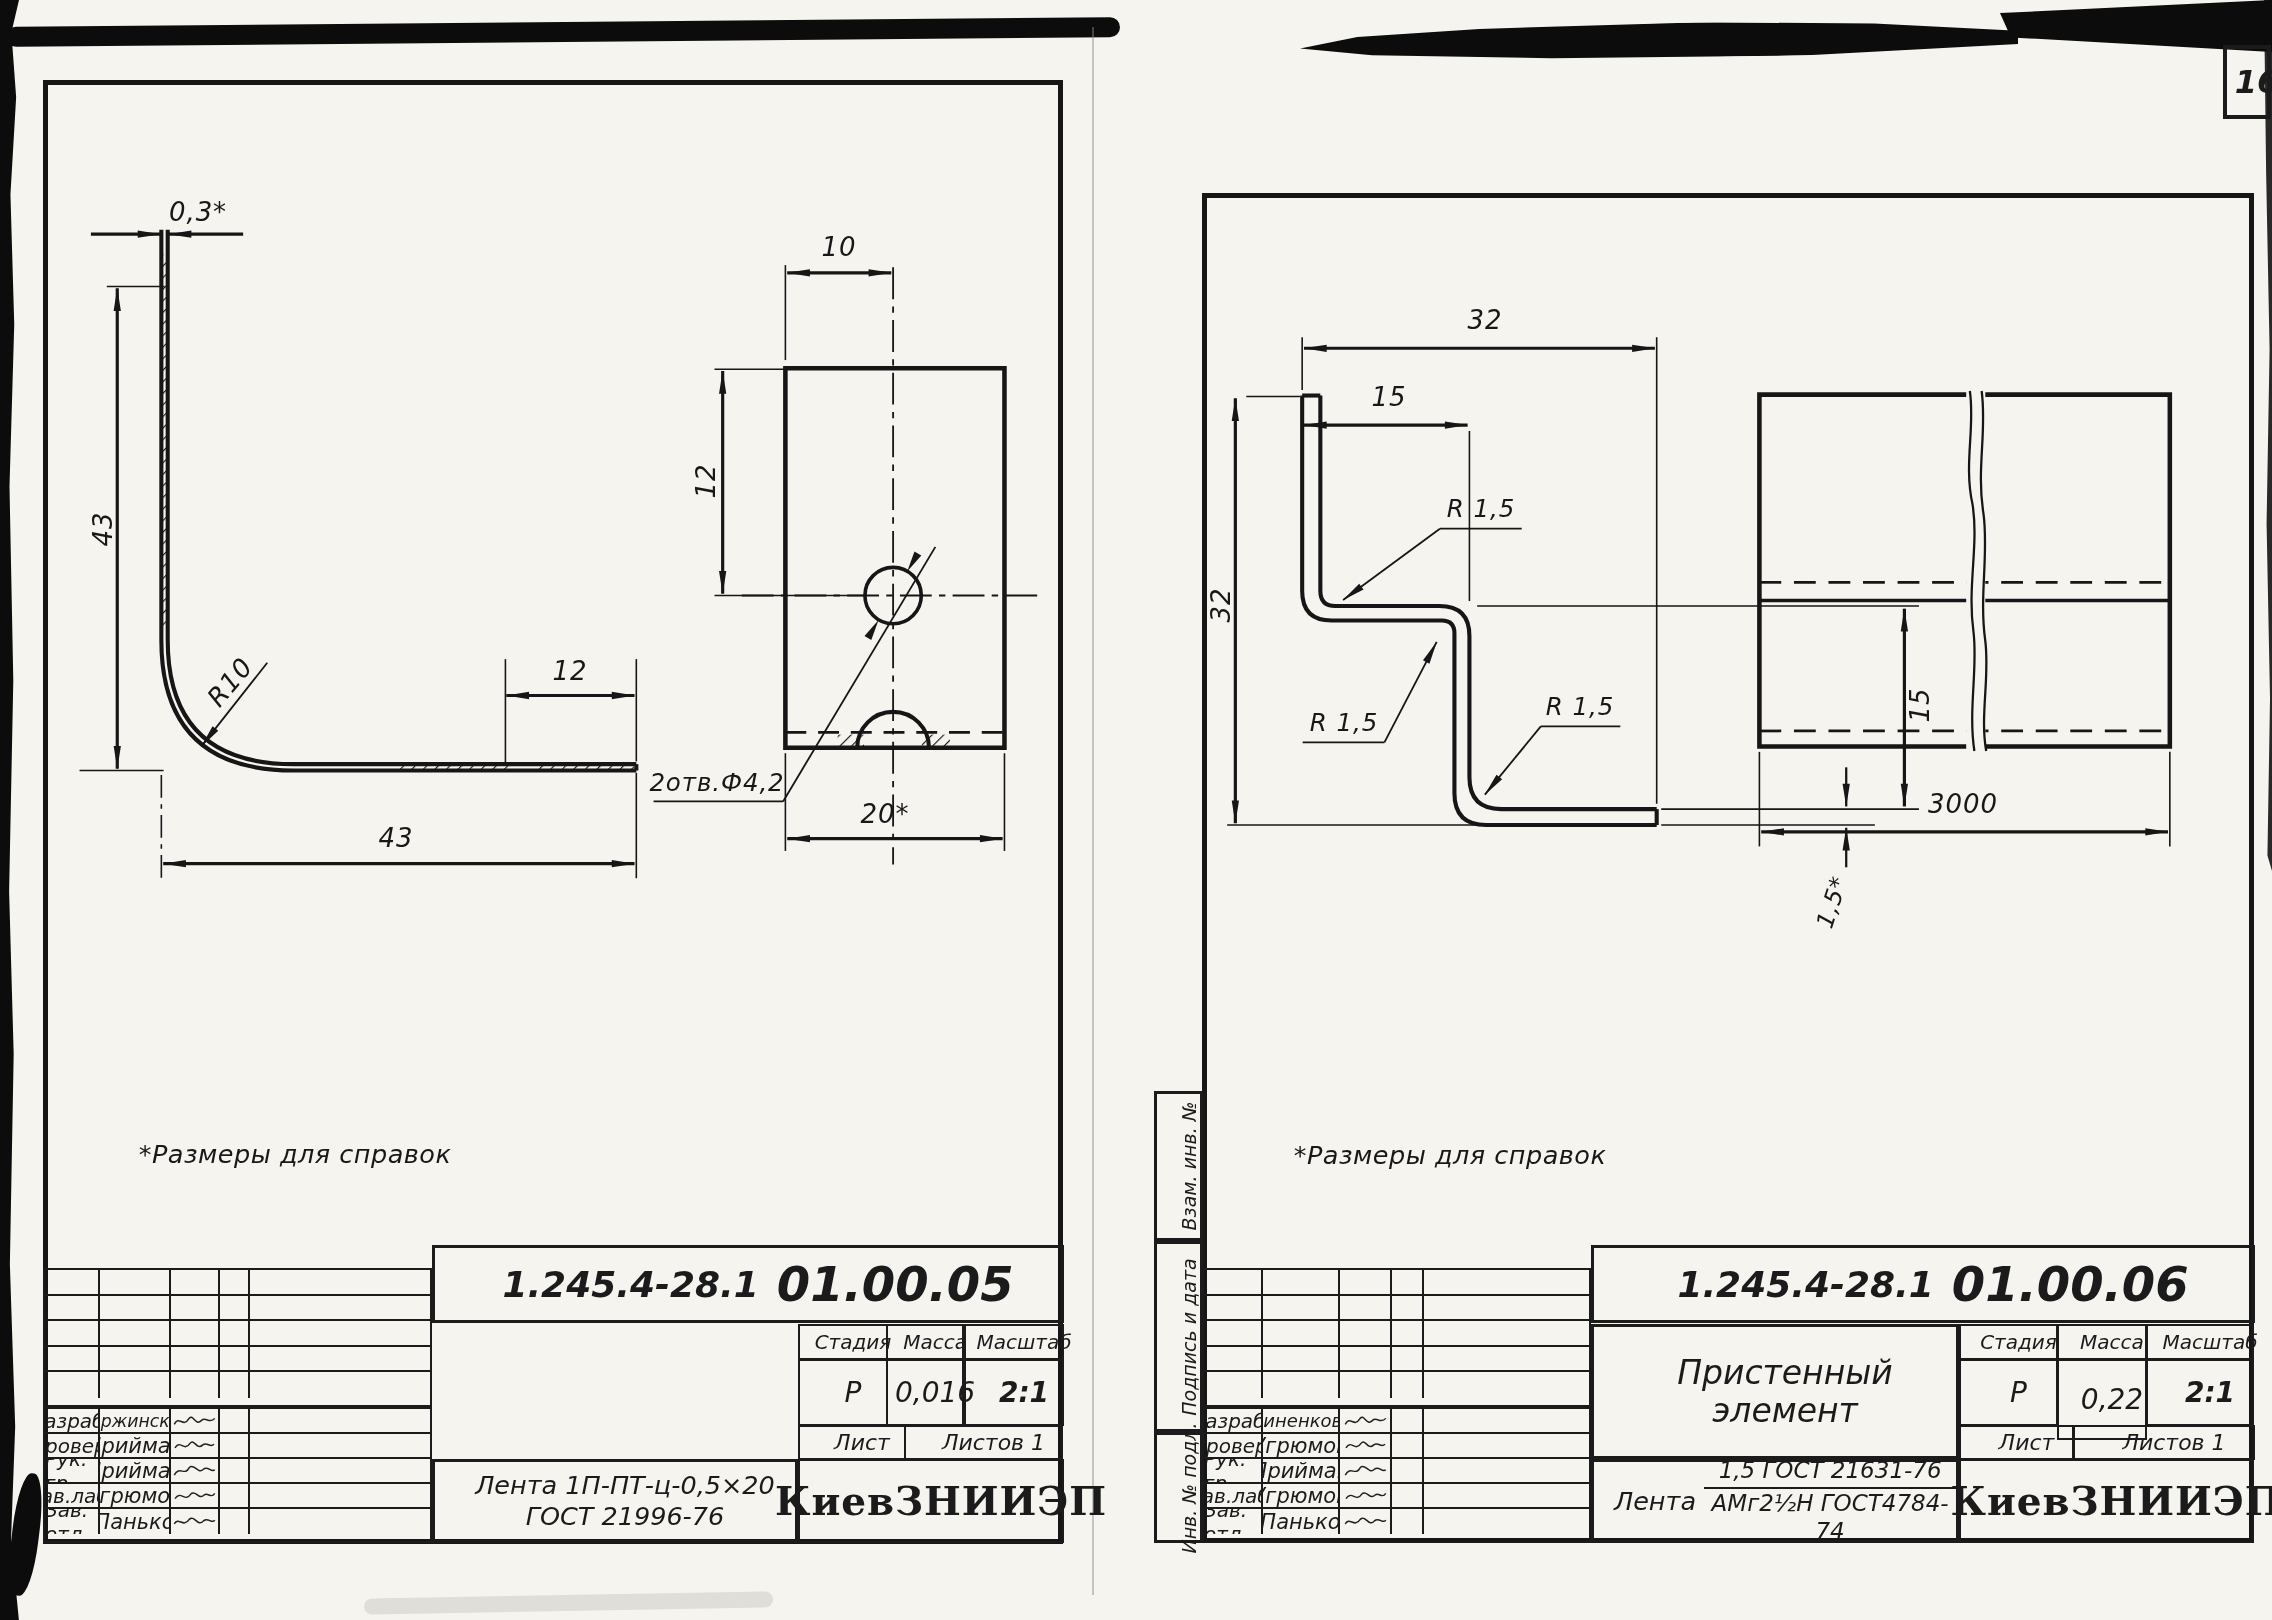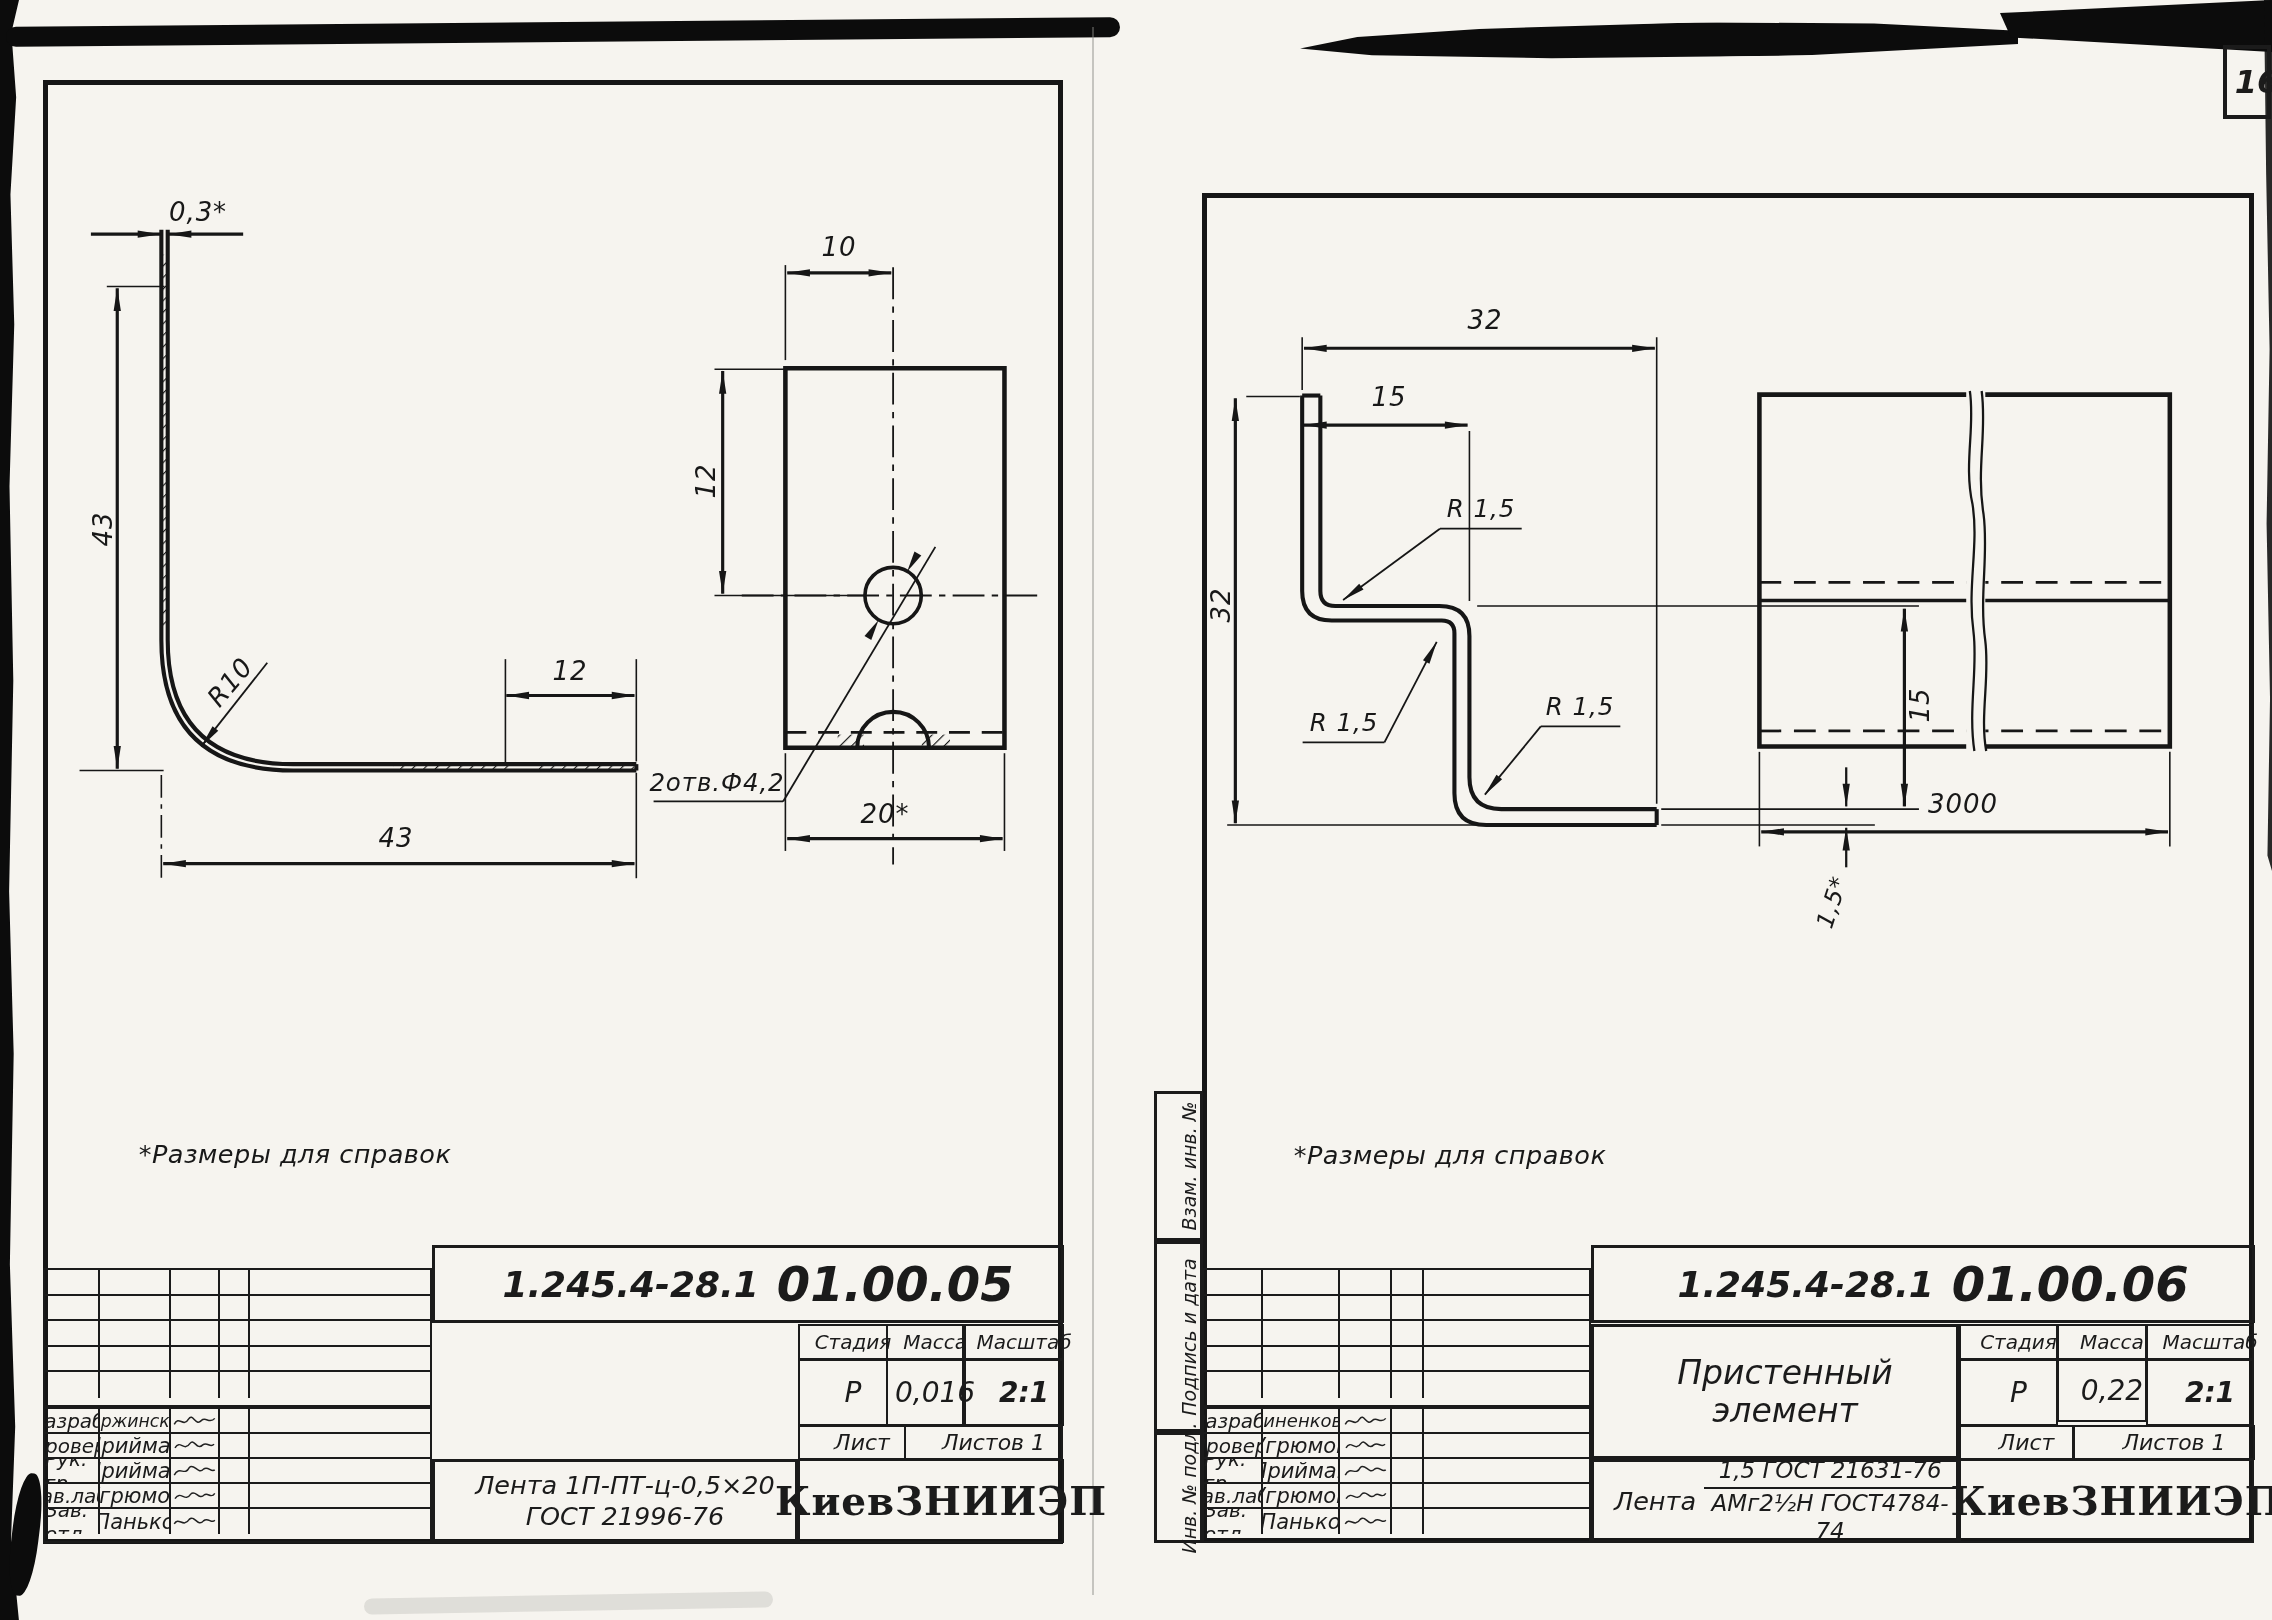--- a/index.html
+++ b/index.html
@@ -410,21 +410,21 @@
     </div>
   <div class="cell hand" style="left:2057px;top:1324px;width:90px;height:36px;font-size:20px;">
     <span>Масса</span>
     </div>
   <div class="cell hand" style="left:2146px;top:1324px;width:108px;height:36px;font-size:20px;">
     <span>Масштаб</span>
     </div>
   <div class="cell hand" style="left:1959px;top:1359px;width:99px;height:67px;font-size:28px;">
     <span>Р</span>
     </div>
-  <div class="cell hand" style="left:2057px;top:1359px;width:90px;height:63px;font-size:28px;">
+  <div class="cell hand" style="left:2057px;top:1359px;width:90px;height:81px;font-size:28px;">
     <span>0,22</span>
     </div>
   <div class="cell hand" style="left:2146px;top:1359px;width:108px;height:67px;font-size:28px;font-weight:bold;">
     <span>2:1</span>
     </div>
   <div class="cell hand" style="left:1959px;top:1425px;width:115px;height:35px;font-size:22px;">
     <span>Лист</span>
     </div>
   <div class="cell hand" style="left:2073px;top:1425px;width:182px;height:35px;font-size:22px;">
     <span>Листов 1</span>

